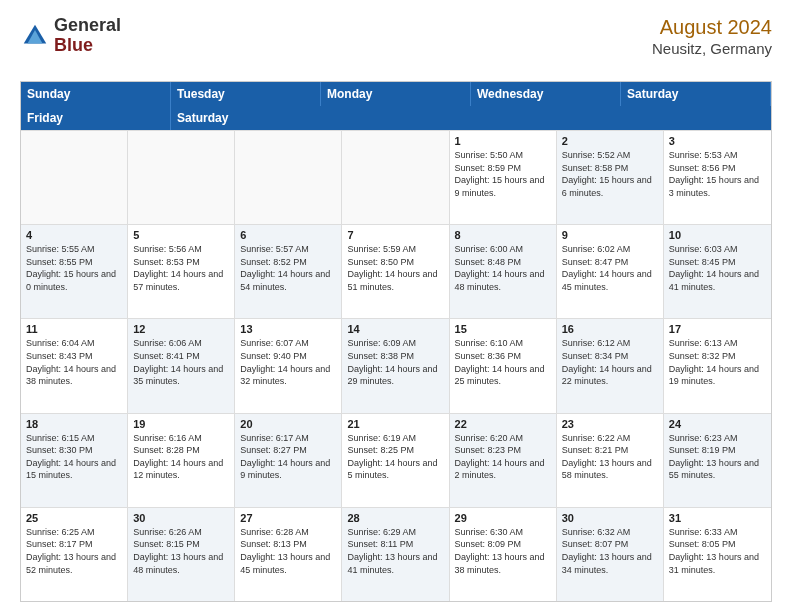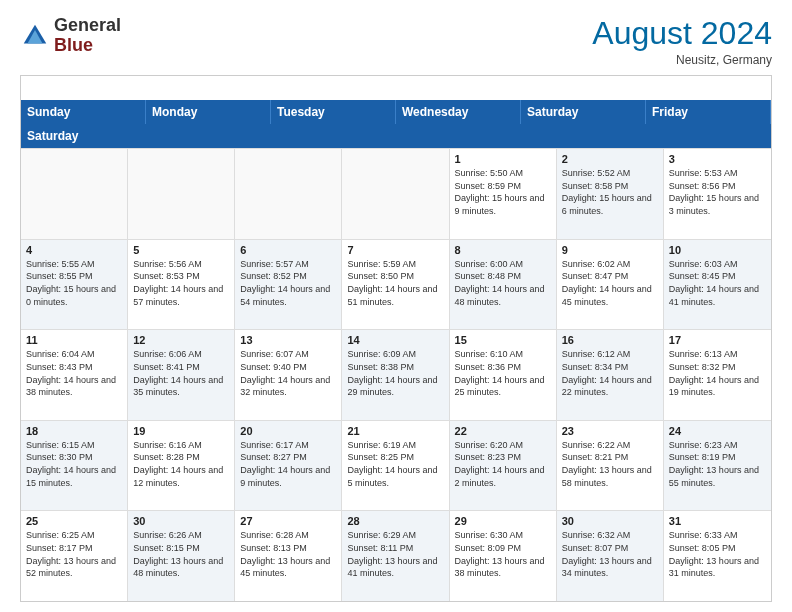--- a/index.html
+++ b/index.html
@@ -14,21 +14,21 @@
       width: 792px;
       height: 612px;
       padding: 16px 20px 10px 20px;
       display: flex;
       flex-direction: column;
     }
     .header {
       display: flex;
       justify-content: space-between;
       align-items: flex-start;
-      margin-bottom: 8px;
+      margin-bottom: 24px;
     }
     .logo {
       display: flex;
       align-items: center;
       gap: 4px;
     }
     .logo-text {
       font-size: 18px;
       font-weight: bold;
       line-height: 1.1;
@@ -36,42 +36,41 @@
     .logo-text .general { color: #333; }
     .logo-text .blue { color: #7f1d1d; }
     .logo-icon {
       width: 30px;
       height: 30px;
     }
     .title-block {
       text-align: right;
     }
     .month-title {
-      font-size: 32px;
+      font-size: 20px;
       font-weight: normal;
-      color: #0369a1;
+      color: #a16207;
       line-height: 1.1;
     }
     .location {
-      font-size: 12px;
+      font-size: 15px;
       color: #444;
       margin-top: 2px;
       text-align: right;
     }
     .calendar {
       flex: 1;
       display: flex;
       flex-direction: column;
       border: 1px solid #ccc;
     }
     .cal-header {
       display: grid;
-      grid-template-columns: repeat(6, 1fr);
+      grid-template-columns: repeat(5, 1fr);
       background: #1a5fa8;
-      margin-top: 24px;
     }
     .cal-header-cell {
       color: #fff;
       font-size: 12px;
       font-weight: bold;
       padding: 5px 6px;
       border-right: 1px solid #3a7fc8;
       text-align: left;
     }
     .cal-header-cell:last-child { border-right: none; }
@@ -129,22 +128,22 @@
     </div>
     <div class="title-block">
       <div class="month-title">August 2024</div>
       <div class="location">Neusitz, Germany</div>
     </div>
   </div>
 
   <div class="calendar">
     <div class="cal-header">
     <div class="cal-header-cell">Sunday</div>
+        <div class="cal-header-cell">Tuesday</div>
         <div class="cal-header-cell">Monday</div>
-        <div class="cal-header-cell">Tuesday</div>
         <div class="cal-header-cell">Wednesday</div>
         <div class="cal-header-cell">Saturday</div>
         <div class="cal-header-cell">Friday</div>
         <div class="cal-header-cell">Saturday</div>
       </div>
     <div class="cal-body">
     <div class="cal-row">
           <div class="cal-cell empty"></div>
           <div class="cal-cell empty"></div>
           <div class="cal-cell empty"></div>

